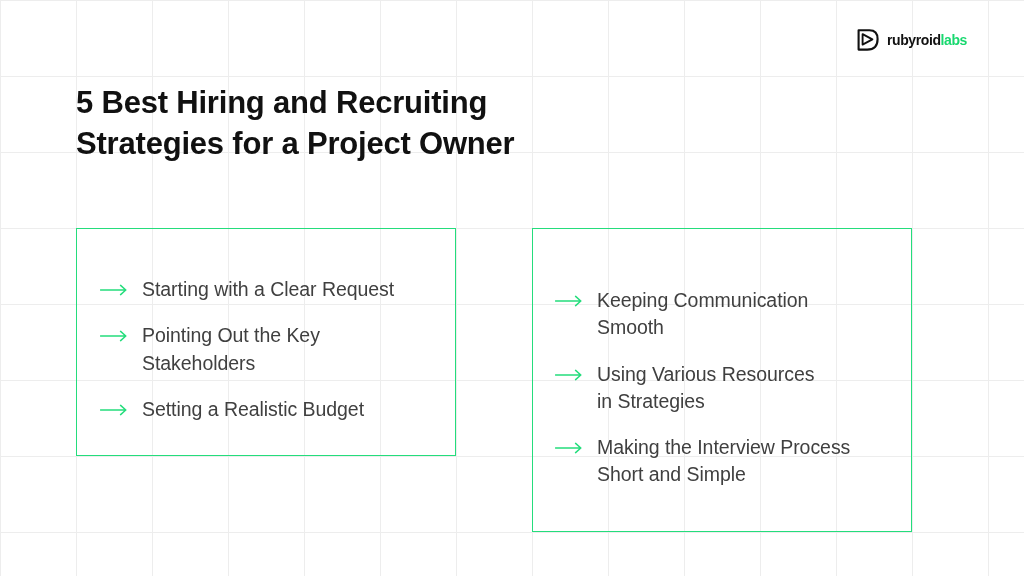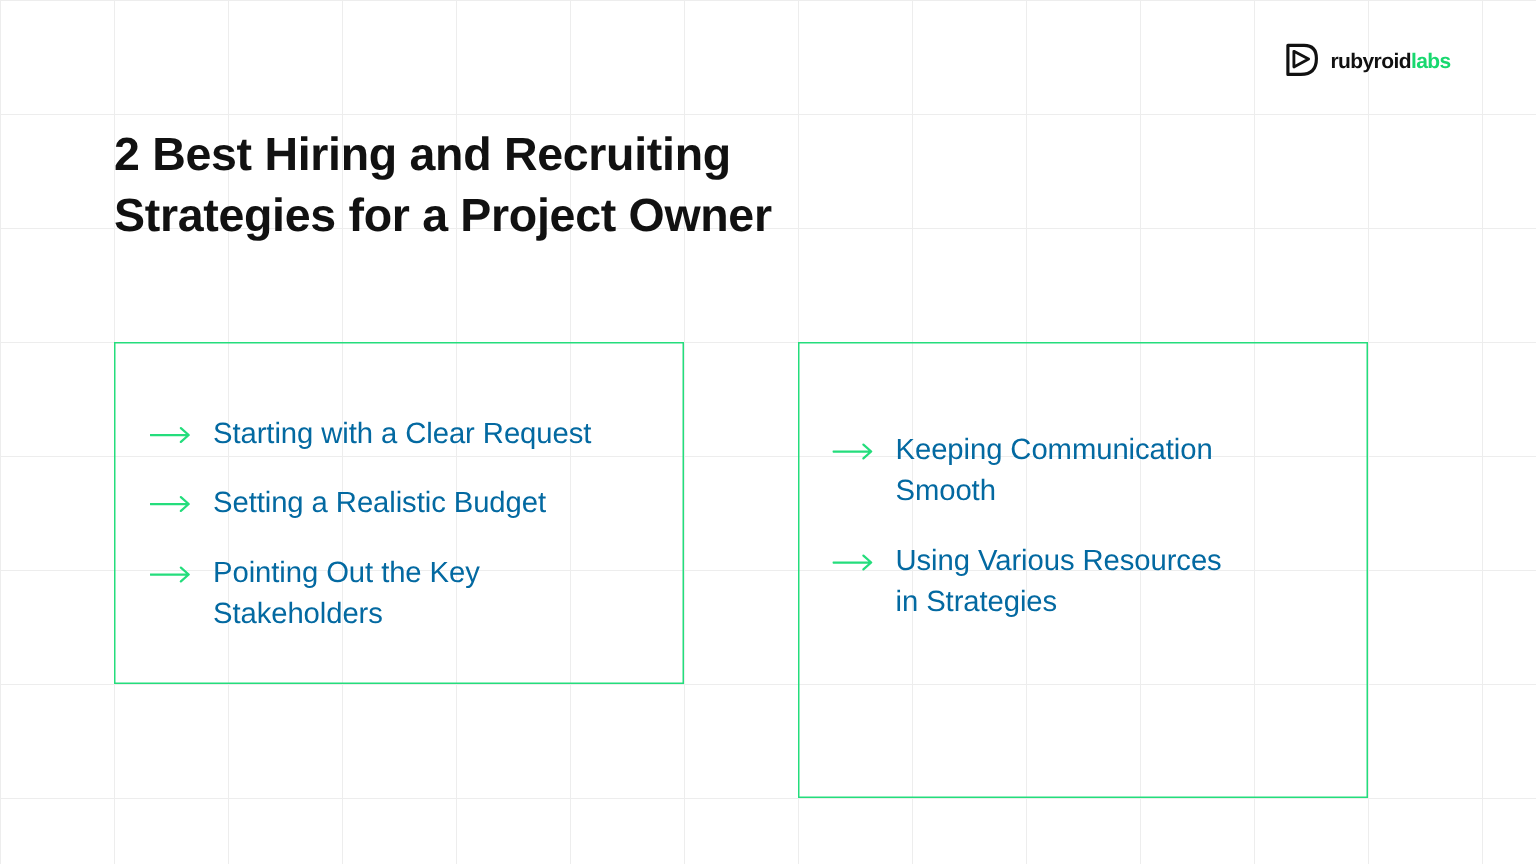--- a/index.html
+++ b/index.html
@@ -113,21 +113,21 @@
     margin-top: 8px;
     margin-right: 14px;
   }
   .arrow-icon svg { display: block; }
 
   .item-label {
     font-size: 19.5px;
     font-weight: 400;
     line-height: 1.40;
     letter-spacing: -0.05px;
-    color: #0369a1;
+    color: #404040;
     white-space: pre-line;
   }
 </style>
 </head>
 <body>
 
 <div id="slide">
 
   <div id="grid"></div>
 
@@ -136,54 +136,54 @@
       <svg id="logo-mark" width="24" height="24" viewBox="0 0 24 24" aria-hidden="true">
         <path d="M2.6 2.2 L13.4 2.2 Q21.6 2.2 21.6 11.0 Q21.6 21.6 11.2 21.6 L2.6 21.6 Z" fill="none" stroke="#111111" stroke-width="2.1" stroke-linejoin="round"></path>
         <path d="M6.6 6.2 L16.4 11.4 L6.6 16.6 Z" fill="none" stroke="#111111" stroke-width="1.9" stroke-linejoin="round"></path>
       </svg>
     </span>
     <span id="logo-wordmark">
       <span class="logo-rubyroid">rubyroid</span><span class="logo-labs">labs</span>
     </span>
   </div>
 
-  <h1 id="title">2 Best Hiring and Recruiting
+  <h1 id="title">5 Best Hiring and Recruiting
 Strategies for a Project Owner</h1>
 
   <div class="card" id="card-left">
     <ul class="card-list">
 
       <li class="list-item">
         <span class="arrow-icon">
           <svg width="28" height="12" viewBox="0 0 28 12" aria-hidden="true">
             <path d="M0.5 6 H25.5 M20.6 1.4 L25.8 6 L20.6 10.6" fill="none" stroke="#24dd7c" stroke-width="1.5" stroke-linecap="round" stroke-linejoin="round"></path>
           </svg>
         </span>
         <span class="item-label">Starting with a Clear Request</span>
       </li>
 
       <li class="list-item">
         <span class="arrow-icon">
           <svg width="28" height="12" viewBox="0 0 28 12" aria-hidden="true">
             <path d="M0.5 6 H25.5 M20.6 1.4 L25.8 6 L20.6 10.6" fill="none" stroke="#24dd7c" stroke-width="1.5" stroke-linecap="round" stroke-linejoin="round"></path>
           </svg>
         </span>
-        <span class="item-label">Setting a Realistic Budget</span>
-      </li>
-
-      <li class="list-item">
-        <span class="arrow-icon">
-          <svg width="28" height="12" viewBox="0 0 28 12" aria-hidden="true">
-            <path d="M0.5 6 H25.5 M20.6 1.4 L25.8 6 L20.6 10.6" fill="none" stroke="#24dd7c" stroke-width="1.5" stroke-linecap="round" stroke-linejoin="round"></path>
-          </svg>
-        </span>
         <span class="item-label">Pointing Out the Key
 Stakeholders</span>
       </li>
 
+      <li class="list-item">
+        <span class="arrow-icon">
+          <svg width="28" height="12" viewBox="0 0 28 12" aria-hidden="true">
+            <path d="M0.5 6 H25.5 M20.6 1.4 L25.8 6 L20.6 10.6" fill="none" stroke="#24dd7c" stroke-width="1.5" stroke-linecap="round" stroke-linejoin="round"></path>
+          </svg>
+        </span>
+        <span class="item-label">Setting a Realistic Budget</span>
+      </li>
+
     </ul>
   </div>
 
   <div class="card" id="card-right">
     <ul class="card-list">
 
       <li class="list-item">
         <span class="arrow-icon">
           <svg width="28" height="12" viewBox="0 0 28 12" aria-hidden="true">
             <path d="M0.5 6 H25.5 M20.6 1.4 L25.8 6 L20.6 10.6" fill="none" stroke="#24dd7c" stroke-width="1.5" stroke-linecap="round" stroke-linejoin="round"></path>
@@ -196,17 +196,26 @@
       <li class="list-item">
         <span class="arrow-icon">
           <svg width="28" height="12" viewBox="0 0 28 12" aria-hidden="true">
             <path d="M0.5 6 H25.5 M20.6 1.4 L25.8 6 L20.6 10.6" fill="none" stroke="#24dd7c" stroke-width="1.5" stroke-linecap="round" stroke-linejoin="round"></path>
           </svg>
         </span>
         <span class="item-label">Using Various Resources
 in Strategies</span>
       </li>
 
+      <li class="list-item">
+        <span class="arrow-icon">
+          <svg width="28" height="12" viewBox="0 0 28 12" aria-hidden="true">
+            <path d="M0.5 6 H25.5 M20.6 1.4 L25.8 6 L20.6 10.6" fill="none" stroke="#24dd7c" stroke-width="1.5" stroke-linecap="round" stroke-linejoin="round"></path>
+          </svg>
+        </span>
+        <span class="item-label">Making the Interview Process
+Short and Simple</span>
+      </li>
 
     </ul>
   </div>
 
 </div>
 
 </body></html>

